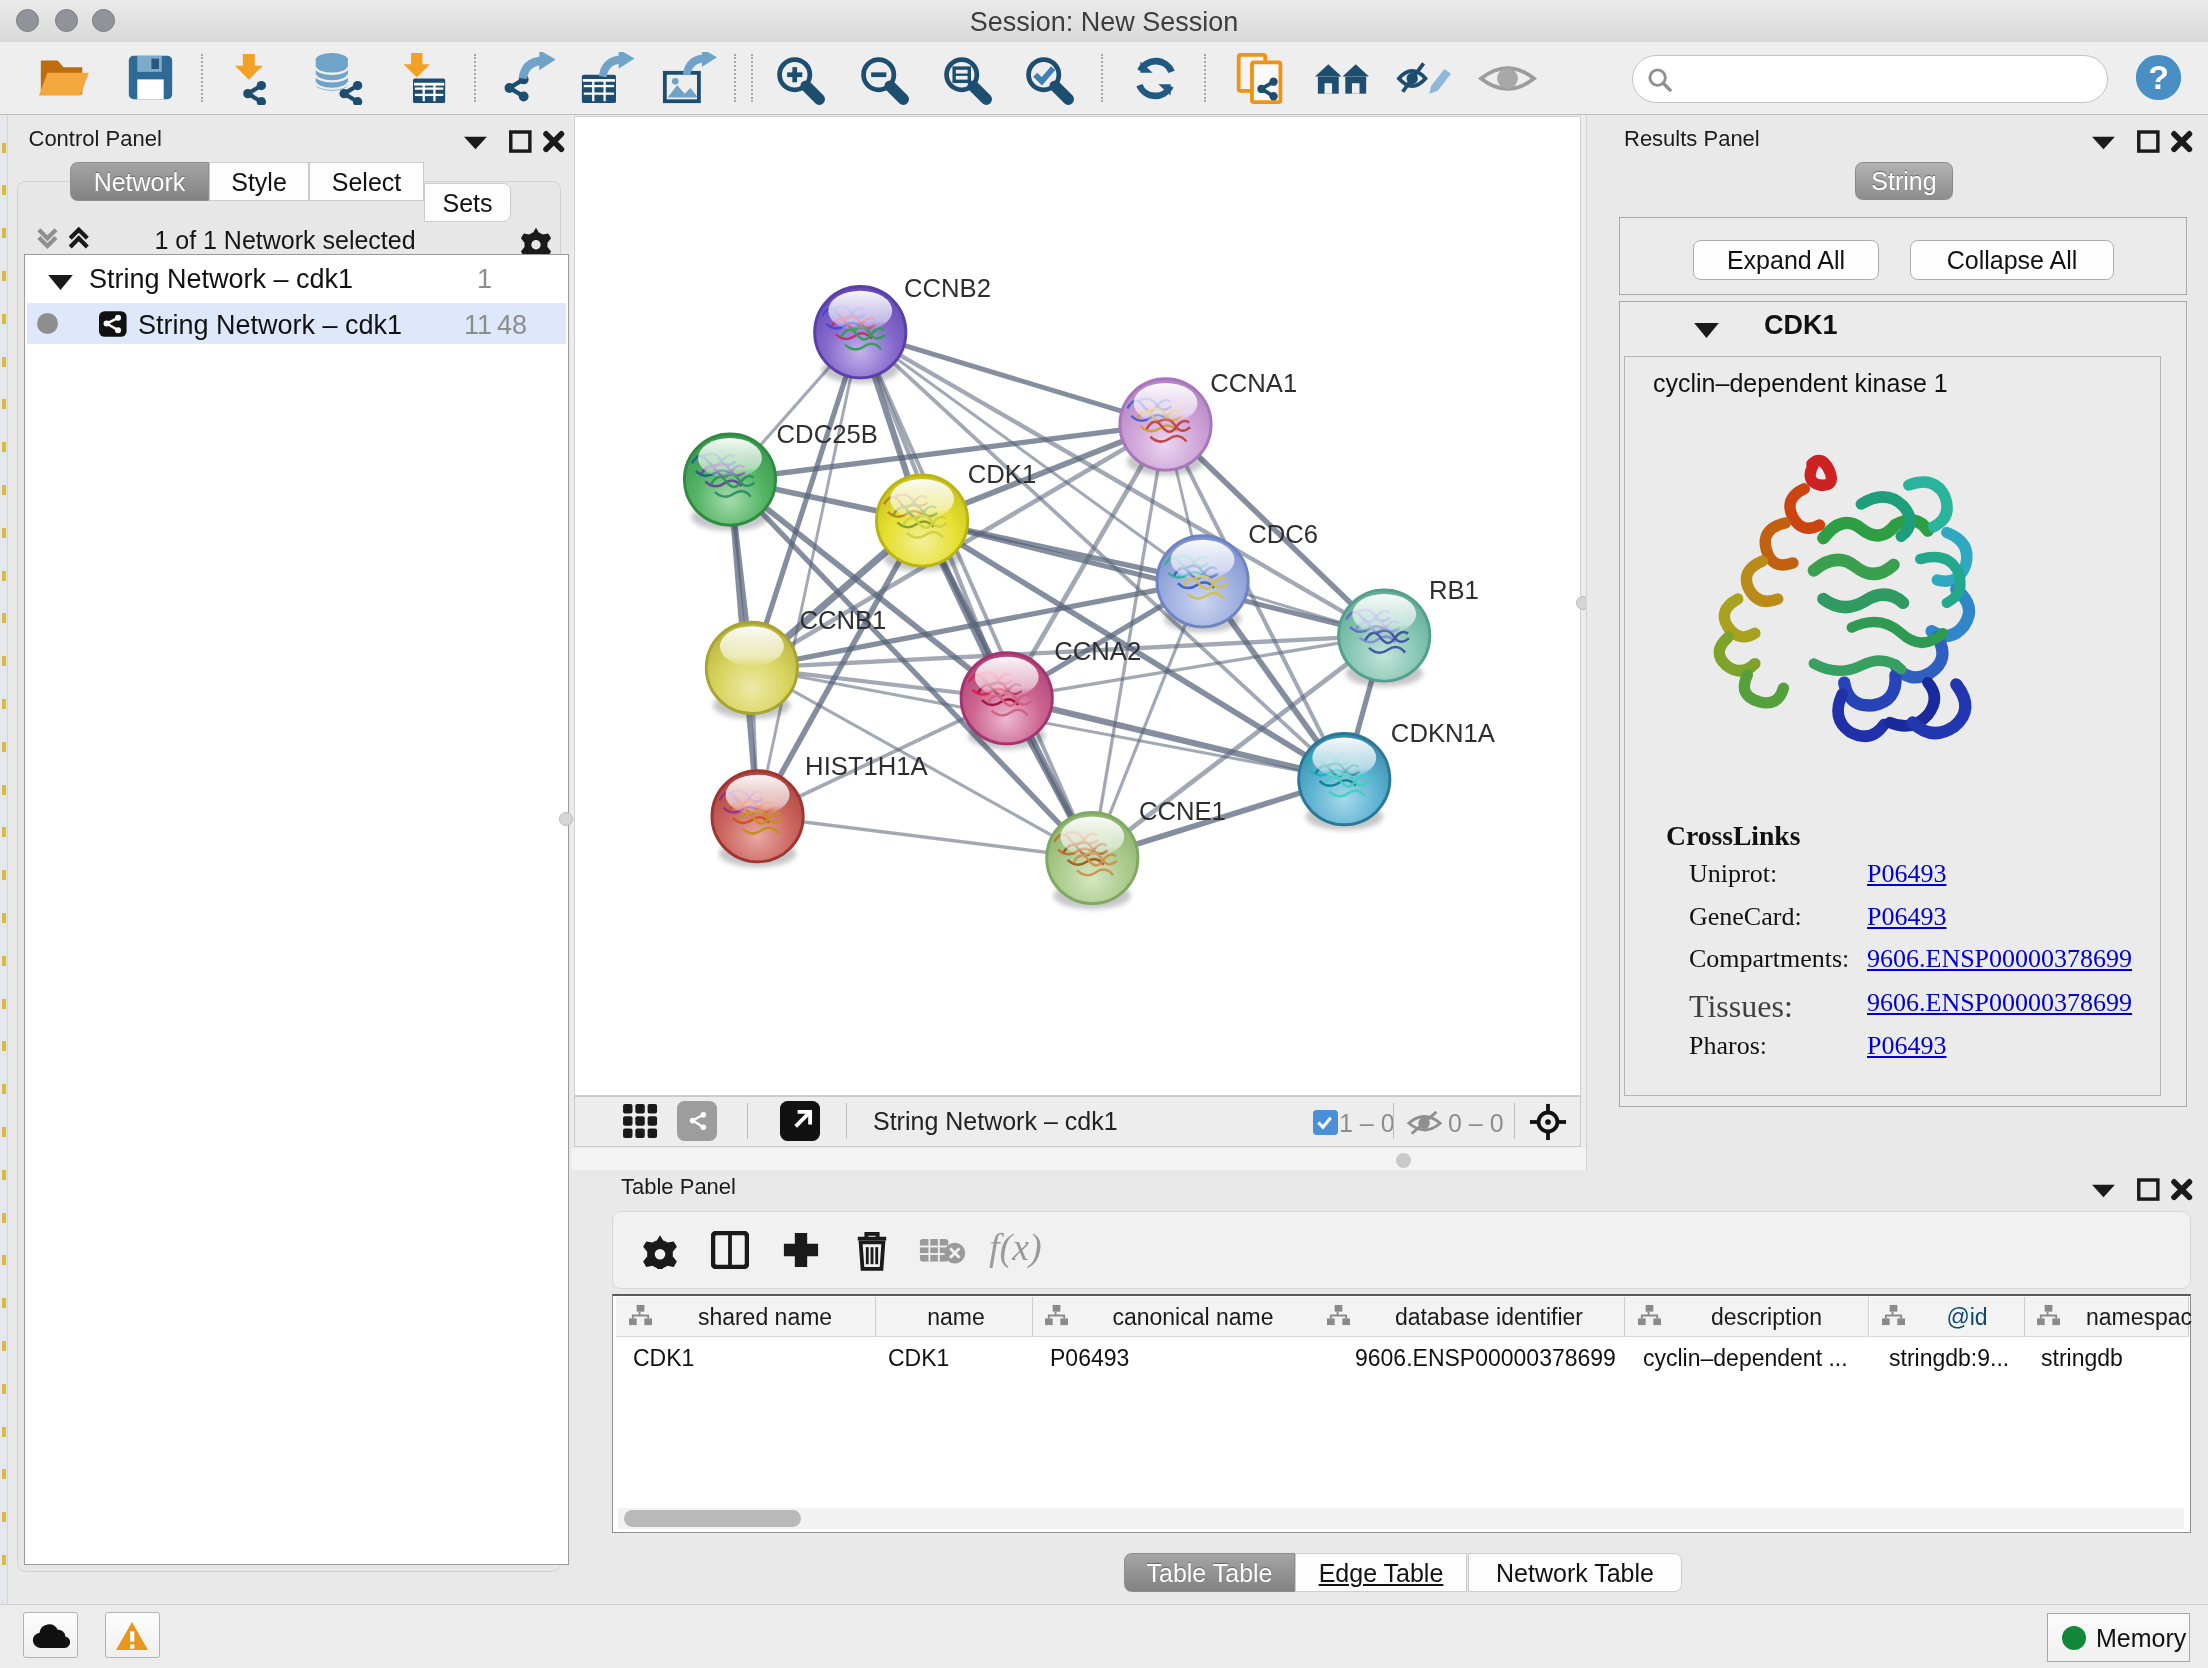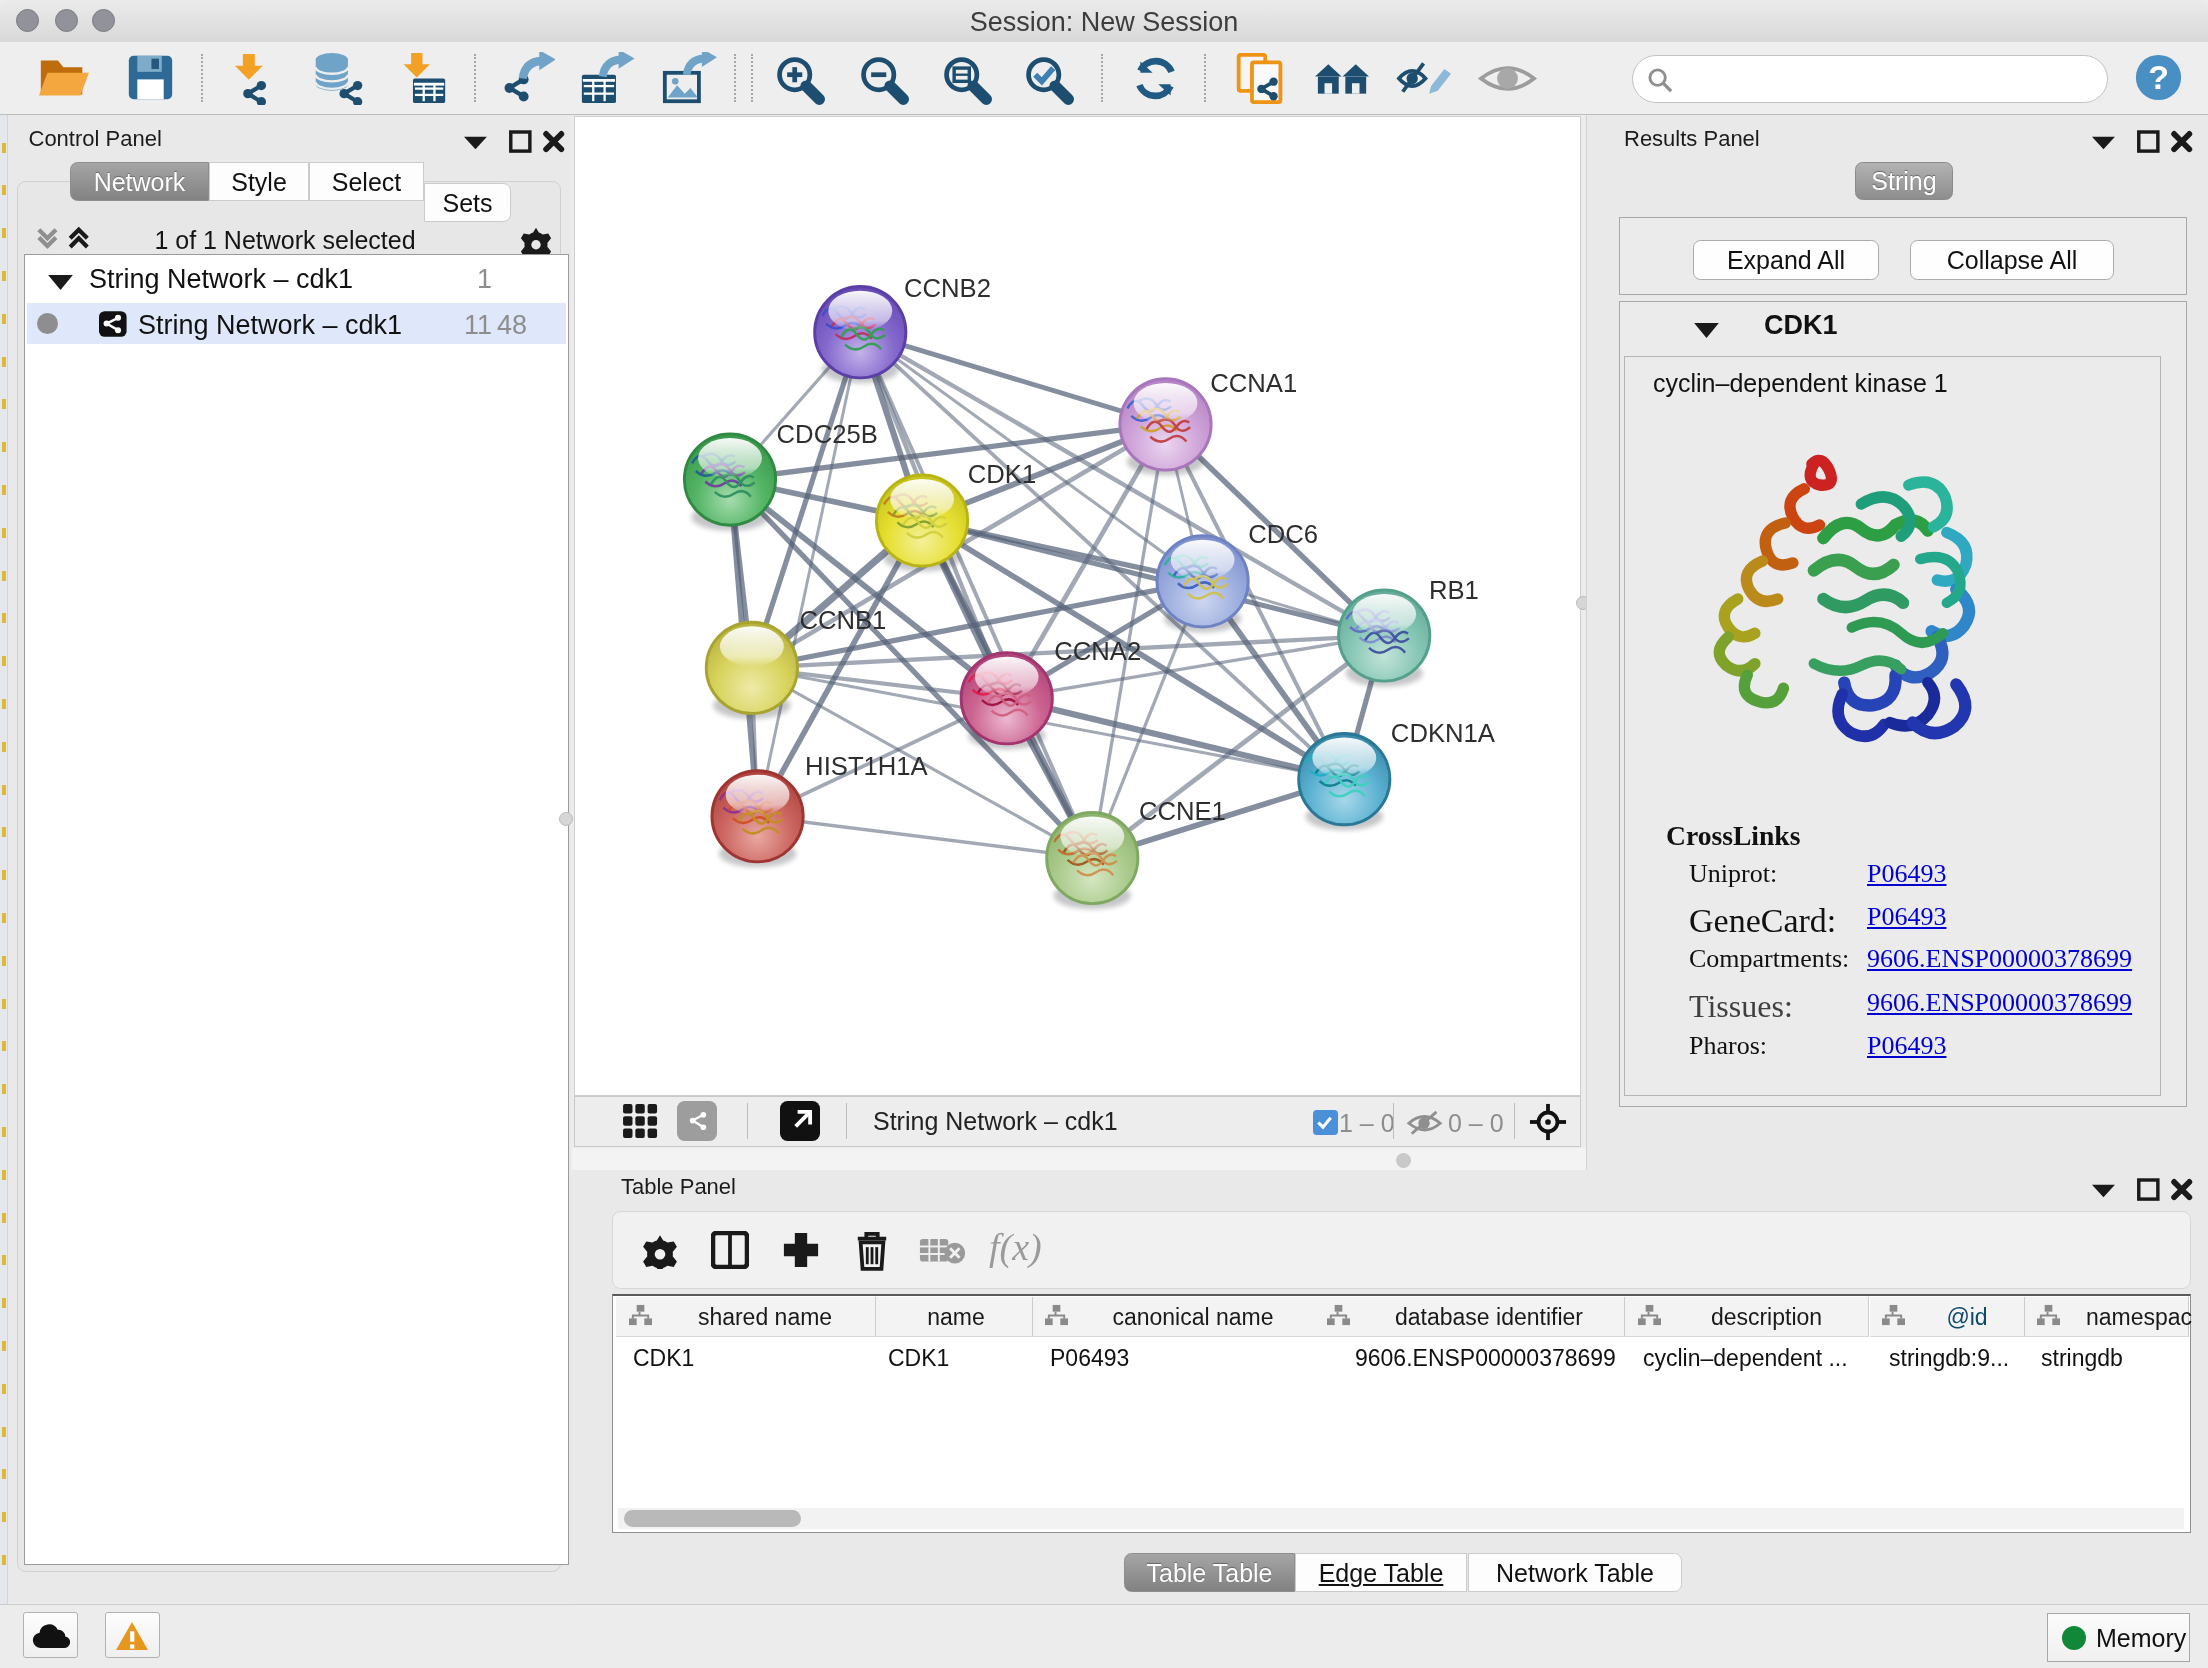--- a/index.html
+++ b/index.html
@@ -716,21 +716,21 @@
  <path d="M190 190 q 30 -14 52 6 t 44 0" stroke="#2f9a52" stroke-width="11"></path>
  <path d="M150 228 q 26 14 50 2 t 42 4" stroke="#37a060" stroke-width="11"></path>
  <path d="M262 118 q 30 -8 40 14 q 8 22 -12 32" stroke="#23a88c" stroke-width="11"></path>
  <path d="M300 250 q 20 26 -2 44 q -24 16 -44 -4" stroke="#2236b0" stroke-width="13"></path>
 </g>
   </svg>
 
 <div class="abs serif" style="left:1666px;top:820px;font-size:27.6px;font-weight:bold;color:#111;">CrossLinks</div>
 <div class="abs serif" style="left:1689px;top:859px;font-size:26px;color:#111;">Uniprot:</div>
 <div class="abs serif" style="left:1867px;top:859px;font-size:26px;"><a class="lnk">P06493</a></div>
-<div class="abs serif" style="left:1689px;top:902px;font-size:34px;color:#111;">GeneCard:</div>
+<div class="abs serif" style="left:1689px;top:902px;font-size:26px;color:#111;">GeneCard:</div>
 <div class="abs serif" style="left:1867px;top:902px;font-size:26px;"><a class="lnk">P06493</a></div>
 <div class="abs serif" style="left:1689px;top:944px;font-size:26px;color:#111;">Compartments:</div>
 <div class="abs serif" style="left:1867px;top:944px;font-size:26px;"><a class="lnk">9606.ENSP00000378699</a></div>
 <div class="abs serif" style="left:1689px;top:988px;font-size:32px;color:#404040;">Tissues:</div>
 <div class="abs serif" style="left:1867px;top:988px;font-size:26px;"><a class="lnk">9606.ENSP00000378699</a></div>
 <div class="abs serif" style="left:1689px;top:1031px;font-size:26px;color:#111;">Pharos:</div>
 <div class="abs serif" style="left:1867px;top:1031px;font-size:26px;"><a class="lnk">P06493</a></div>
 
 <div class="abs" style="left:571px;top:1170px;width:1638px;height:434px;background:#e9e9e9;"></div>
 <div class="abs paneltitle" style="left:621px;top:1174px;">Table Panel</div>

